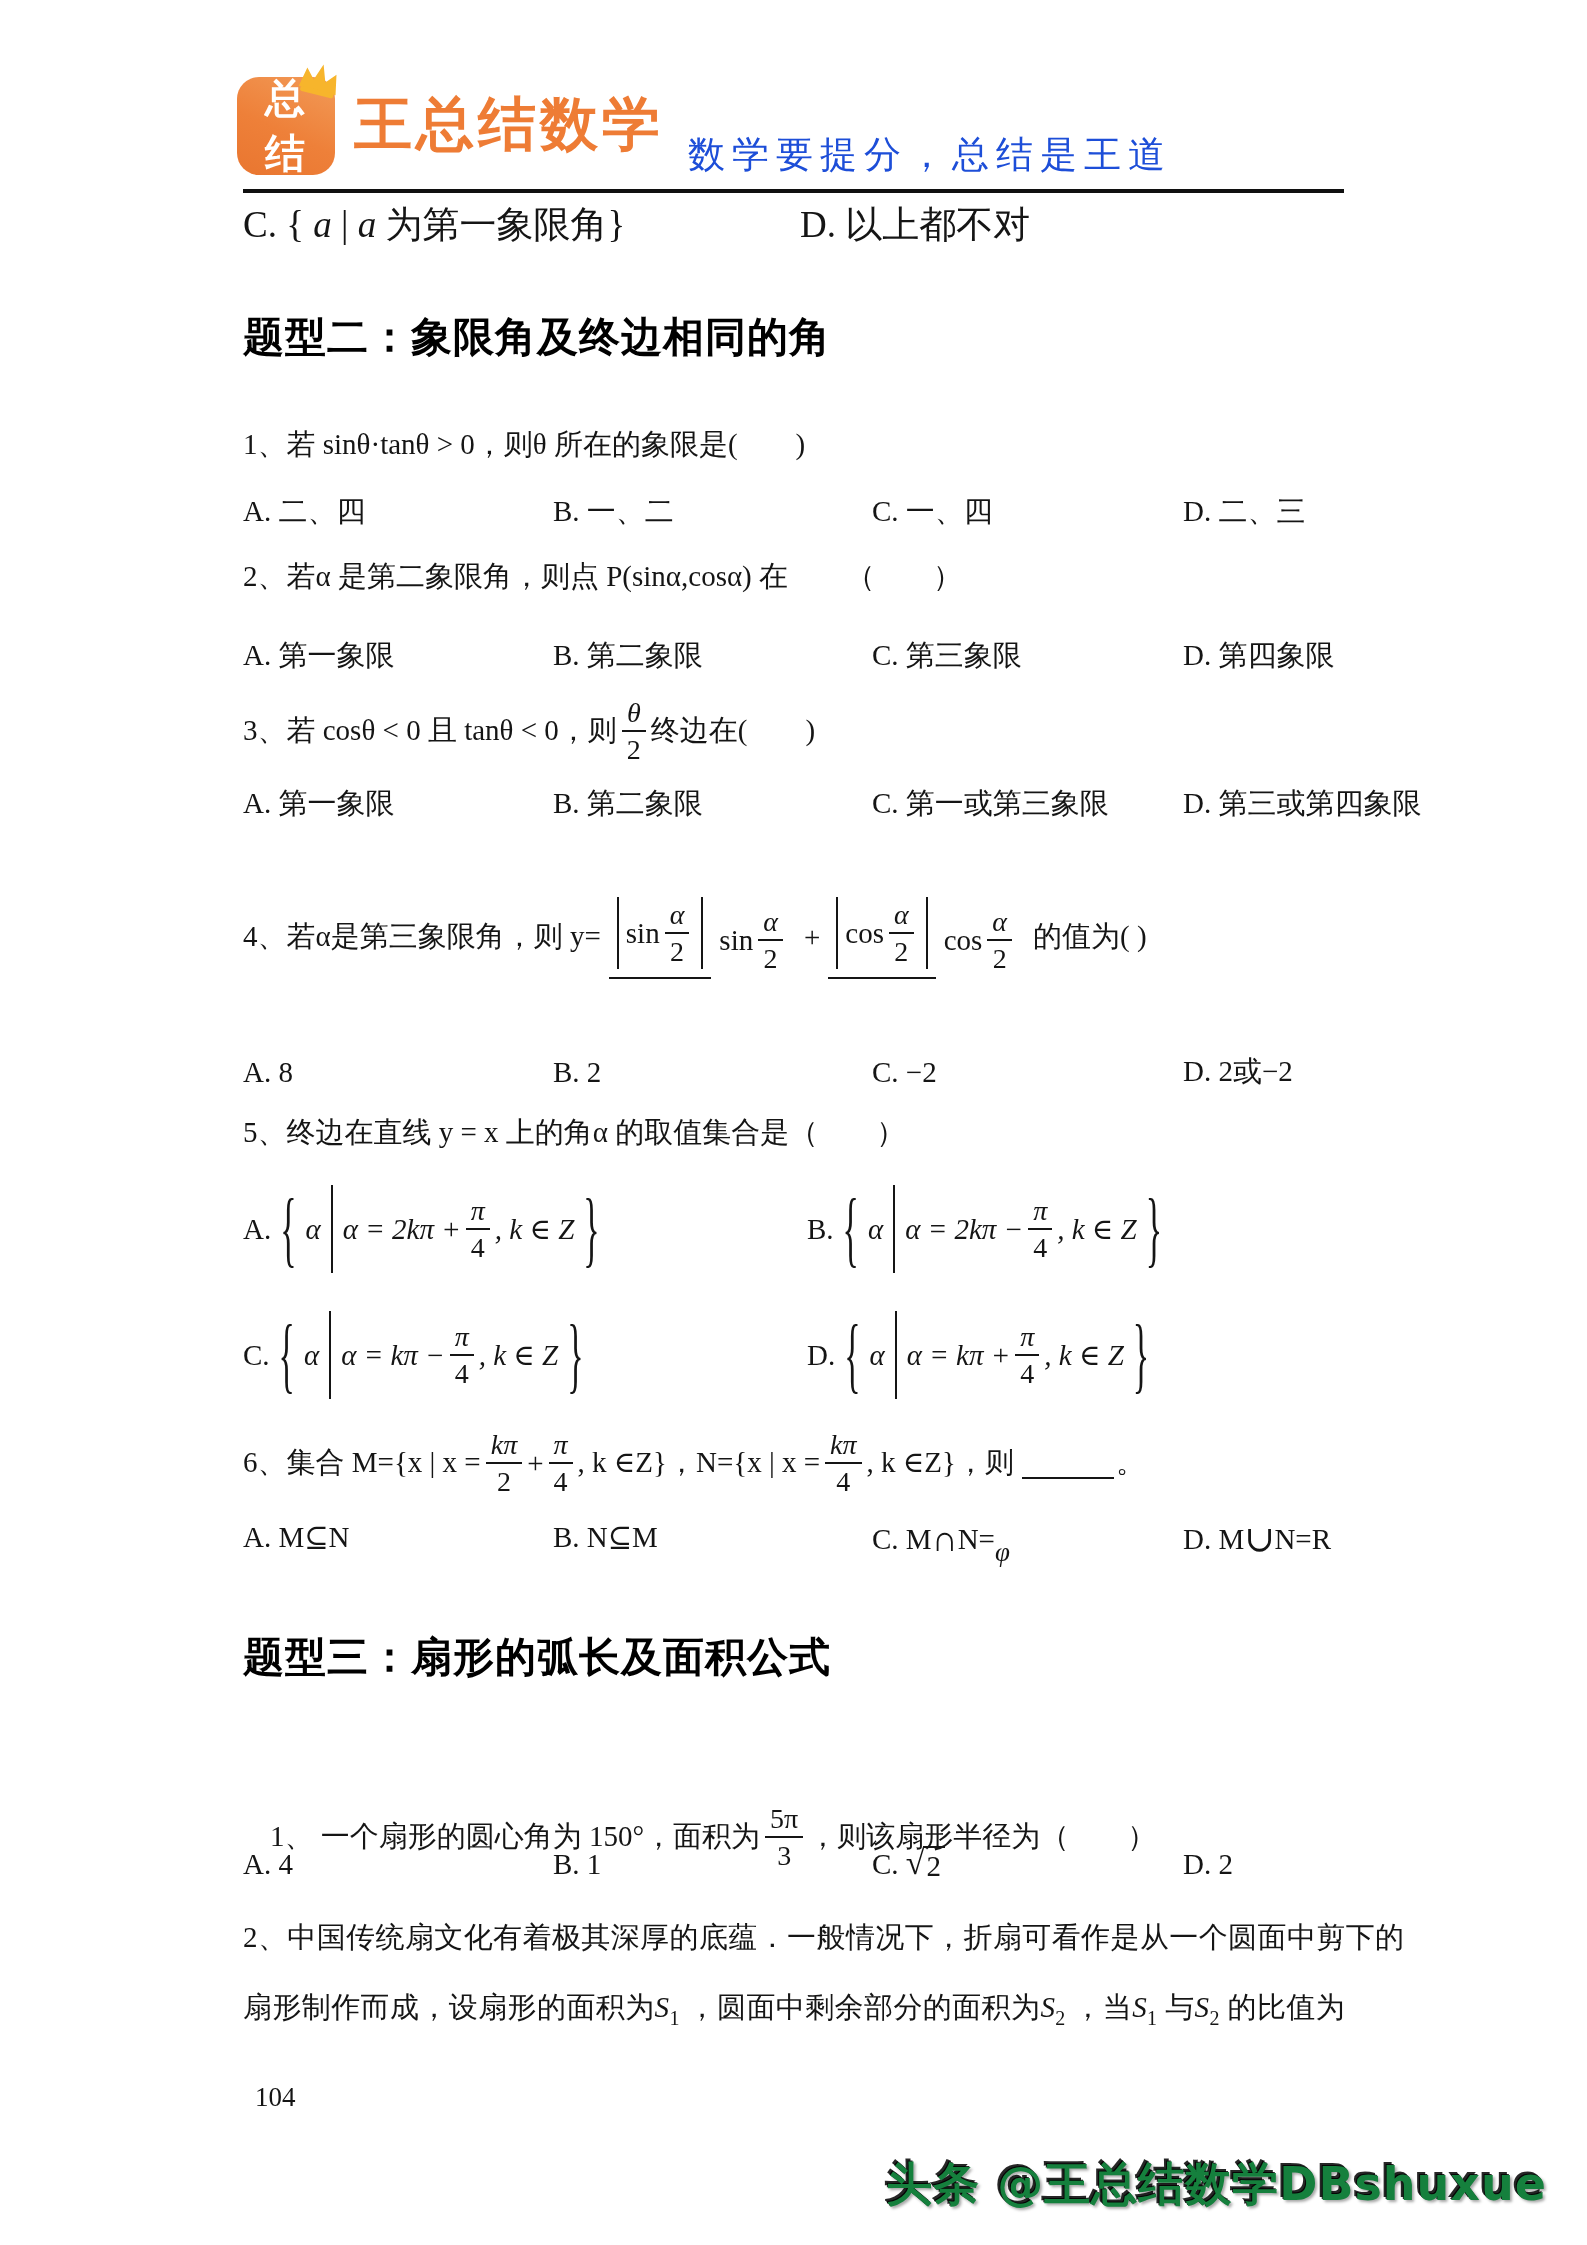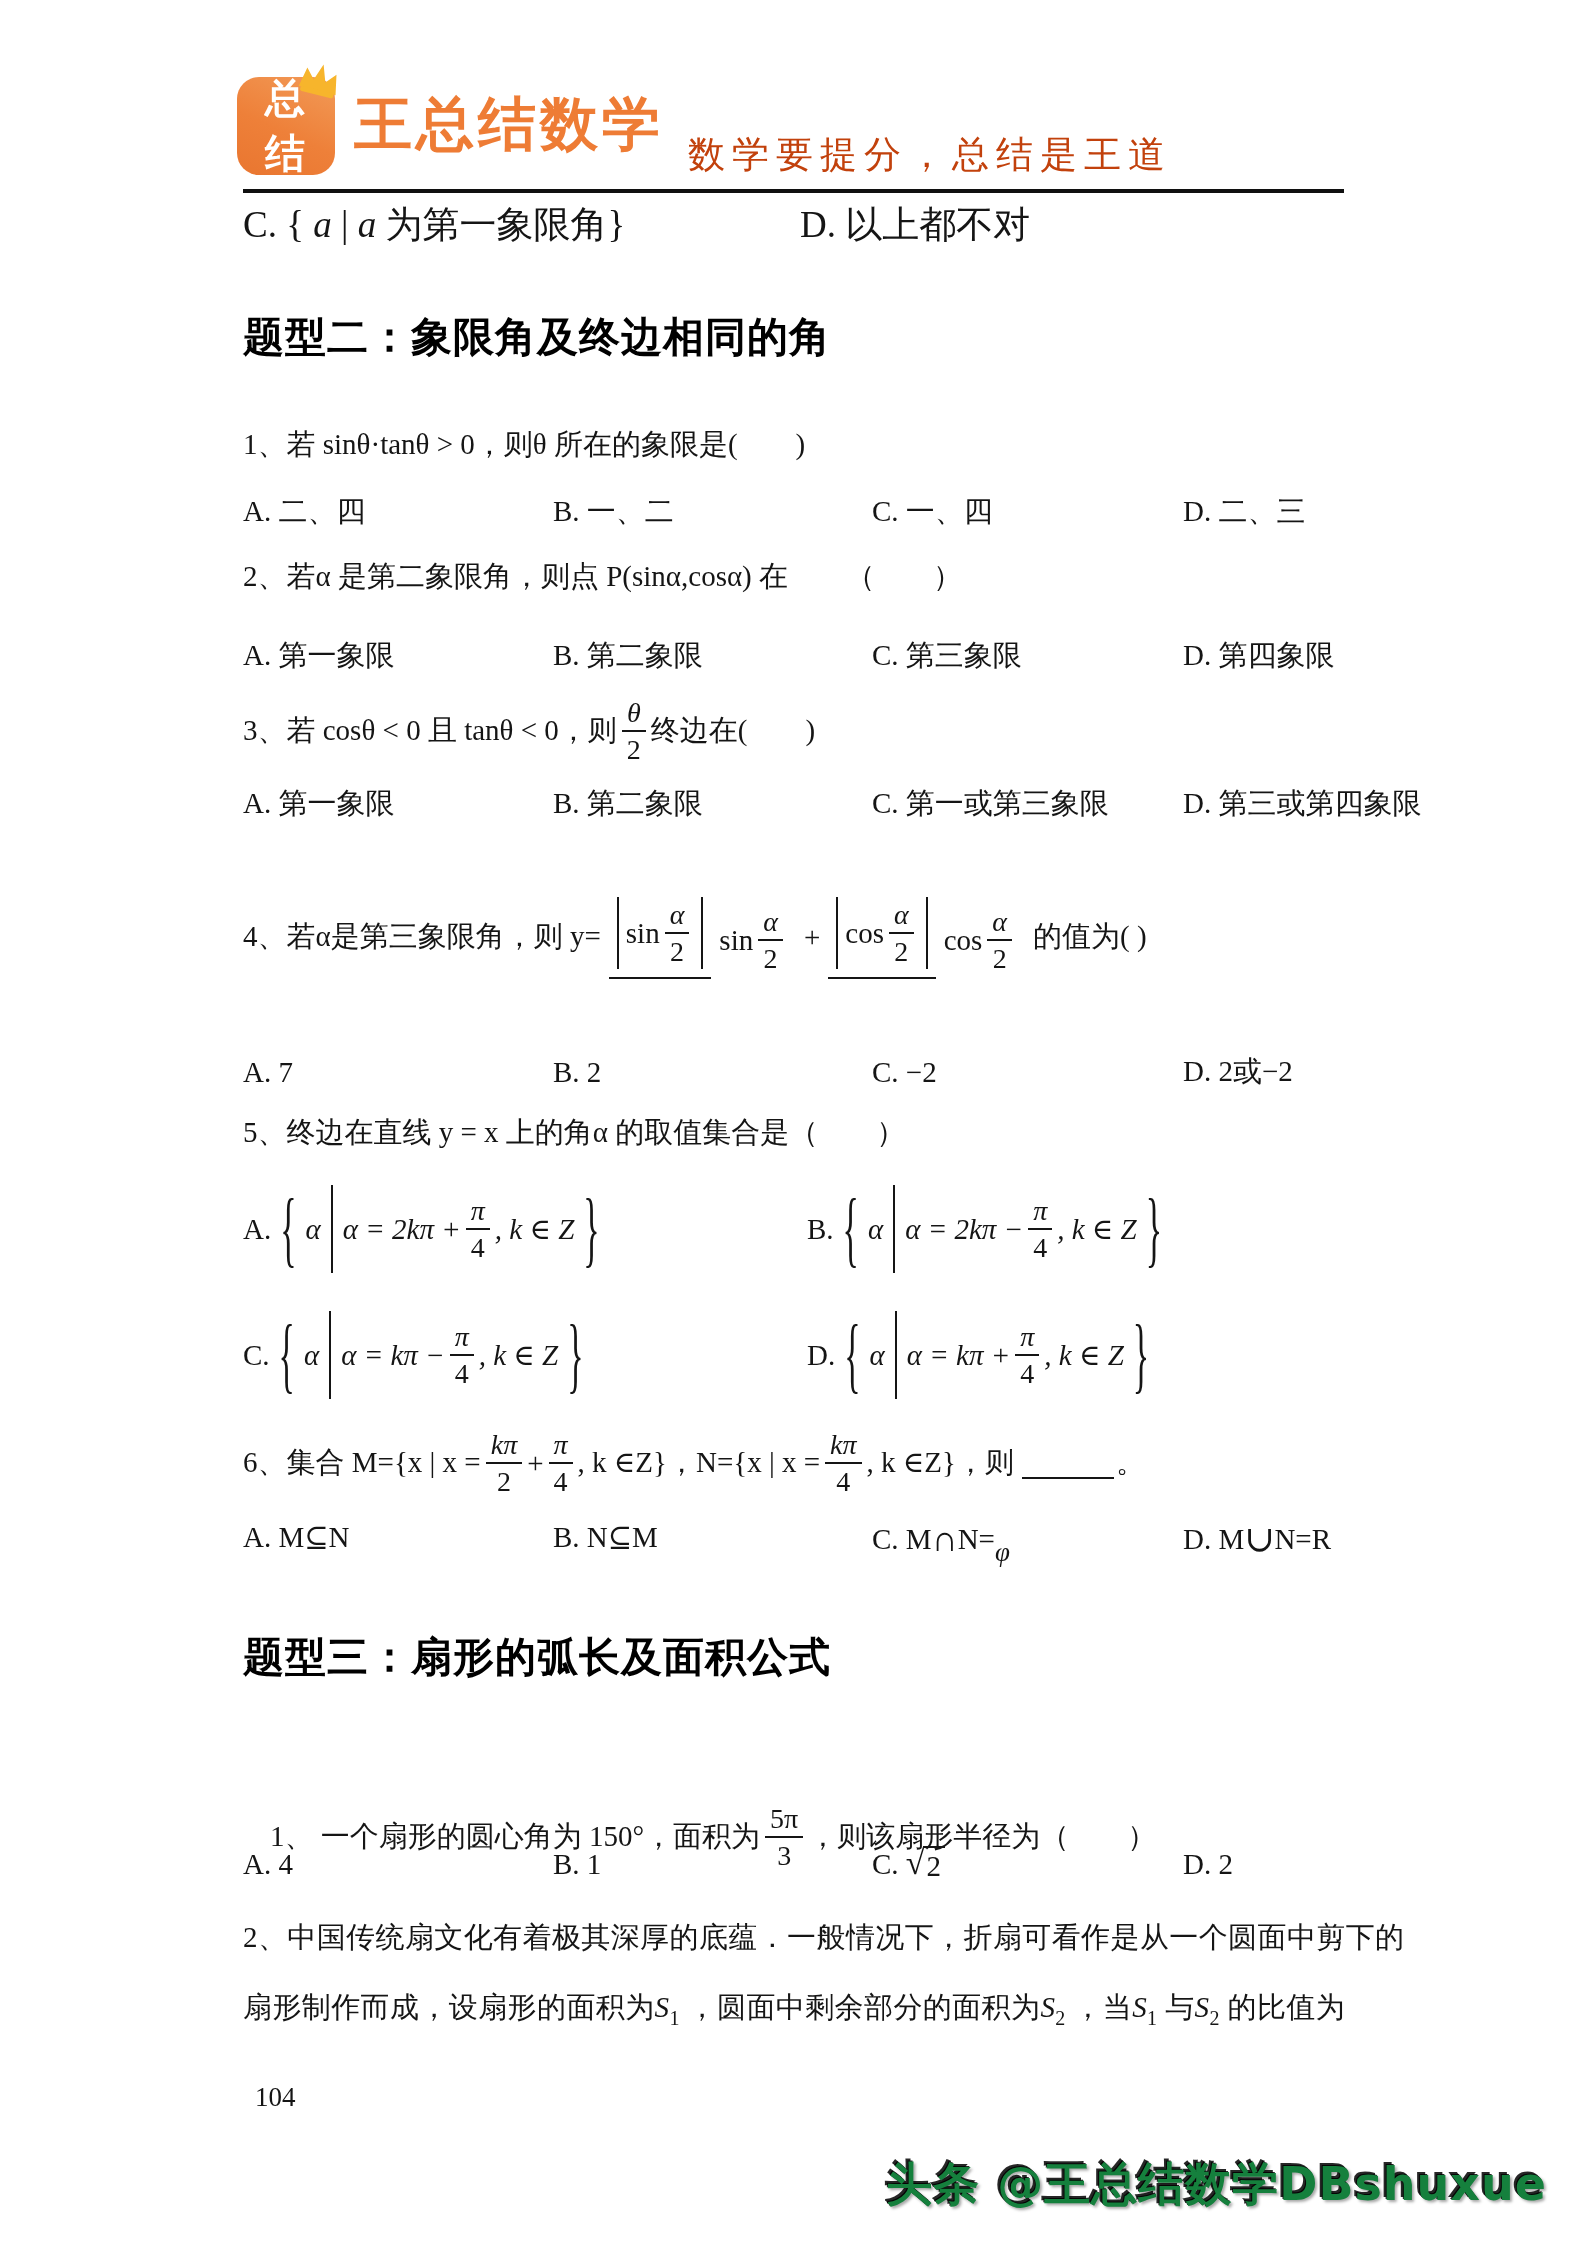--- a/index.html
+++ b/index.html
@@ -19,21 +19,21 @@
   
   .badge { position:absolute; left:237px; top:77px; width:98px; height:98px; border-radius:22px;
            background:linear-gradient(205deg,#f29b58 0%,#ee8039 55%,#e97630 100%);
            display:flex; align-items:center; justify-content:center;padding-left:28px; }
   .badge-text { font-family:"Liberation Sans","DejaVu Sans",sans-serif; font-weight:700;
                 font-size:40px; color:#ffffff; letter-spacing:2px; }
   .crown { position:absolute; top:-16px; right:-8px; transform:rotate(14deg); }
   .brand { position:absolute; left:354px; top:86px; font-family:"Liberation Sans","DejaVu Sans",sans-serif;
            font-weight:700; font-size:58px; letter-spacing:4px; white-space:nowrap; }
   .slogan { position:absolute; left:688px; top:130px; font-size:37px; letter-spacing:7px;
-            color:#c2410c; white-space:nowrap; }
+            color:#1d4ed8; white-space:nowrap; }
   .rule { position:absolute; left:243px; top:189px; width:1101px; height:4px; background:#101010; }
   .carry { top:200px; display:grid; grid-template-columns:557px 1fr; font-size:37px; }
   .it { font-style:italic; }
   
   .mline { display:flex; align-items:center; font-size:29px; white-space:nowrap; }
   .fr { display:inline-flex; flex-direction:column; align-items:center; vertical-align:middle;
         line-height:1.12; margin:0 5px; font-size:28px; }
   .fr .fn { border-bottom:2px solid #151515; padding:0 5px 2px; }
   .fr .fd { padding:2px 5px 0; }
   .grp { display:inline-flex; align-items:center; }
@@ -154,21 +154,21 @@
             <span>cos</span>
             <span class="fr">
               <span class="fn it">α</span>
               <span class="fd">2</span>
             </span>
           </span></span>
     </span>
     <span>的值为( )</span>
   </div>
   <div class="blk opts row4" style="top:1052px;">
-    <div>A. 7</div>
+    <div>A. 8</div>
     <div>B. 2</div>
     <div>C. −2</div>
     <div>D. 2或−2</div>
   </div>
 
   <div class="blk qtext" style="top:1114px;">5、终边在直线 y = x 上的角α 的取值集合是（　　）</div>
   <div class="blk row2" style="top:1168px; height:122px;">
     <div class="setcell">
       <span>A.</span>
       <span class="brace">{</span>

